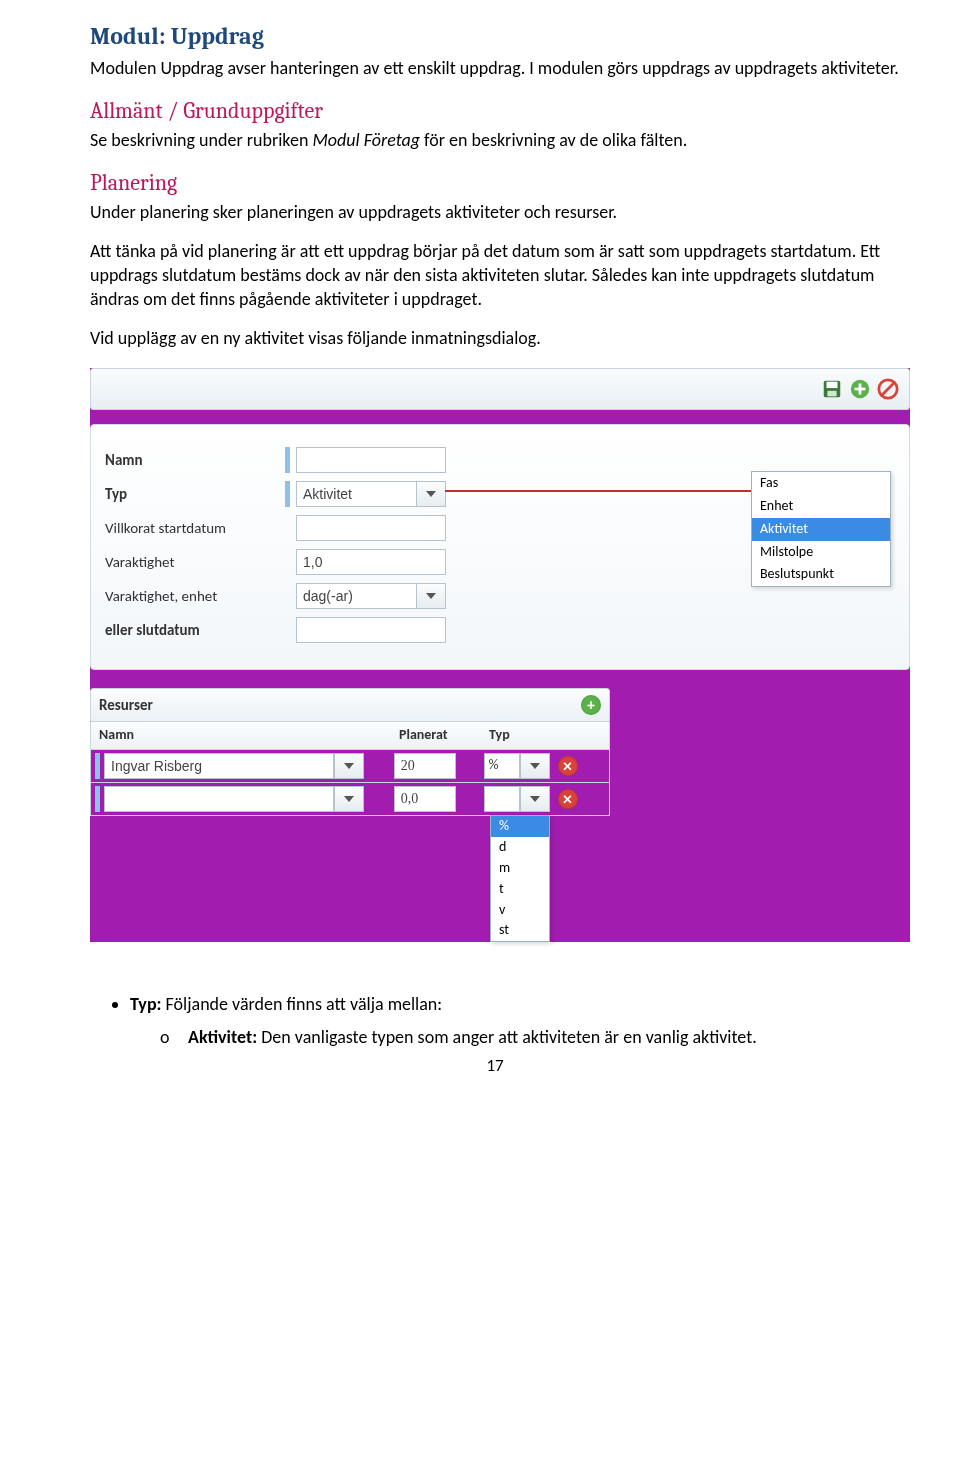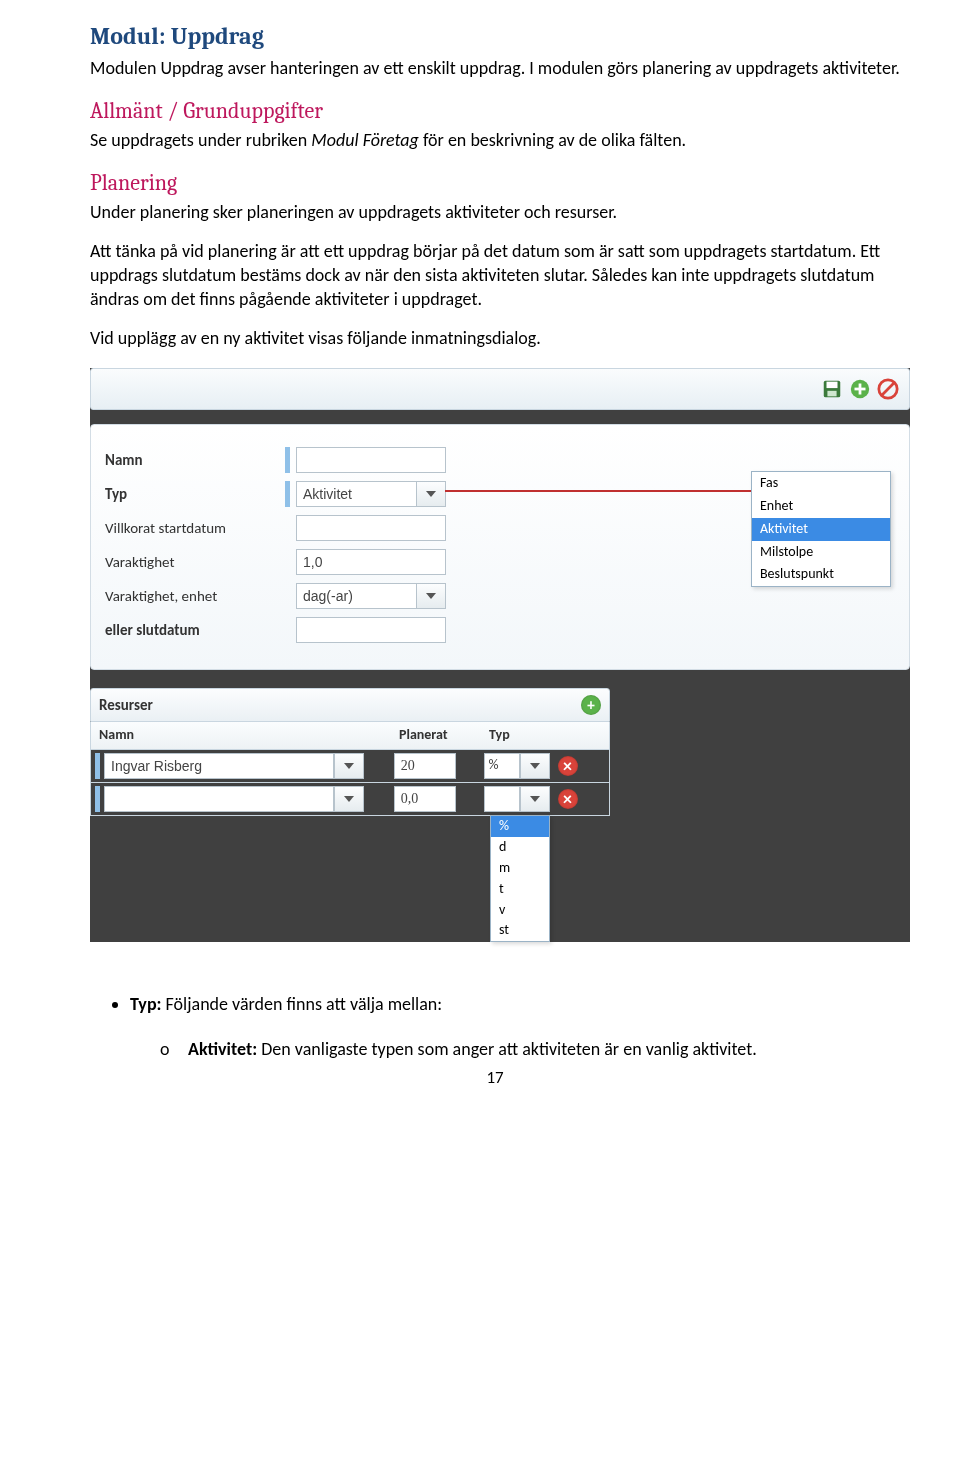--- a/index.html
+++ b/index.html
@@ -28,21 +28,21 @@
     margin-bottom: 2px;
   }
   p.body { margin-bottom: 14px; }
   span.ital { font-style: italic; }
   span.bold { font-weight: bold; }
 
   
   .scr {
     margin-top: 18px;
     width: 820px;
-    background: #404040;
+    background: #a21caf;
   }
   .scr-toolbar {
     height: 42px;
     background: linear-gradient(#fafcfd, #e7eff4);
     border: 1px solid #c9d6e0;
     border-radius: 3px;
     display: flex;
     justify-content: flex-end;
     align-items: center;
     gap: 6px;
@@ -177,35 +177,35 @@
     box-shadow: 2px 2px 4px rgba(0,0,0,0.15);
     font-size: 14px;
     margin-left: 400px; margin-top: -1px;
   }
   .topt { padding: 1px 8px; }
   .topt.sel { background: #3b8be4; color: #fff; }
 
   
   ul.blist { margin-top: 50px; list-style: disc; padding-left: 40px; font-size: 18px; }
   ul.blist li { margin-bottom: 6px; }
-  ul.sub { list-style: none; padding-left: 30px; margin-top: 20px; }
+  ul.sub { list-style: none; padding-left: 30px; margin-top: 8px; }
   ul.sub li { margin-bottom: 4px; }
   ul.sub li .o { display: inline-block; width: 24px; }
 
   .page-num { text-align: center; font-size: 17px; }
 </style>
 </head>
 <body>
 
 <h1 class="page-title">Modul: Uppdrag</h1>
-<p class="body">Modulen Uppdrag avser hanteringen av ett enskilt uppdrag. I modulen görs planering av uppdragets aktiviteter.</p>
+<p class="body">Modulen Uppdrag avser hanteringen av ett enskilt uppdrag. I modulen görs uppdrags av uppdragets aktiviteter.</p>
 
 <h2 class="section-h">Allmänt / Grunduppgifter</h2>
 <p class="body">
-  <span>Se uppdragets under rubriken </span><span class="ital">Modul Företag</span><span> för en beskrivning av de olika fälten.</span>
+  <span>Se beskrivning under rubriken </span><span class="ital">Modul Företag</span><span> för en beskrivning av de olika fälten.</span>
 </p>
 
 <h2 class="section-h">Planering</h2>
 <p class="body">Under planering sker planeringen av uppdragets aktiviteter och resurser.</p>
 <p class="body">Att tänka på vid planering är att ett uppdrag börjar på det datum som är satt som uppdragets startdatum. Ett uppdrags slutdatum bestäms dock av när den sista aktiviteten slutar. Således kan inte uppdragets slutdatum ändras om det finns pågående aktiviteter i uppdraget.</p>
 <p class="body">Vid upplägg av en ny aktivitet visas följande inmatningsdialog.</p>
 
 <div class="scr">
 
   <div class="scr-toolbar">

